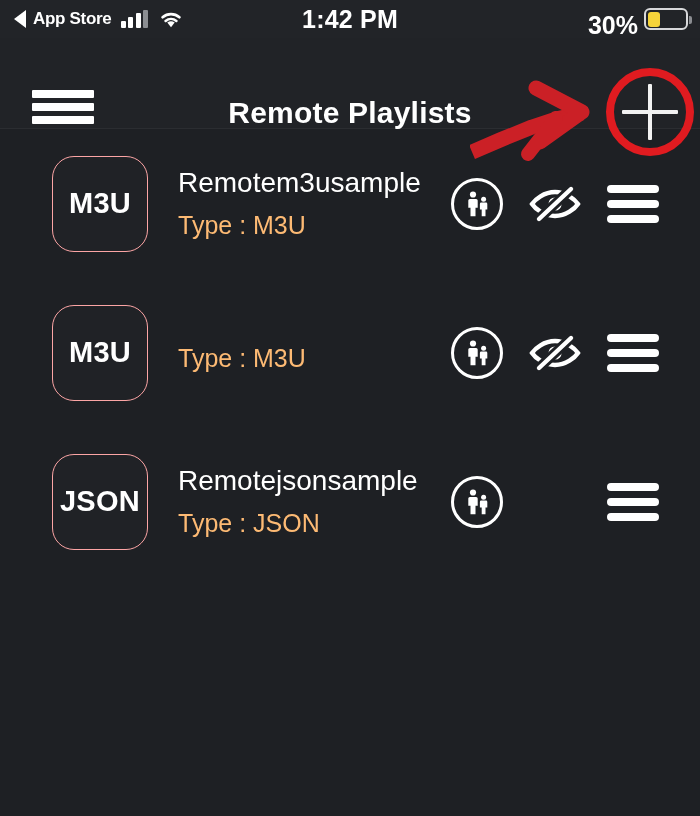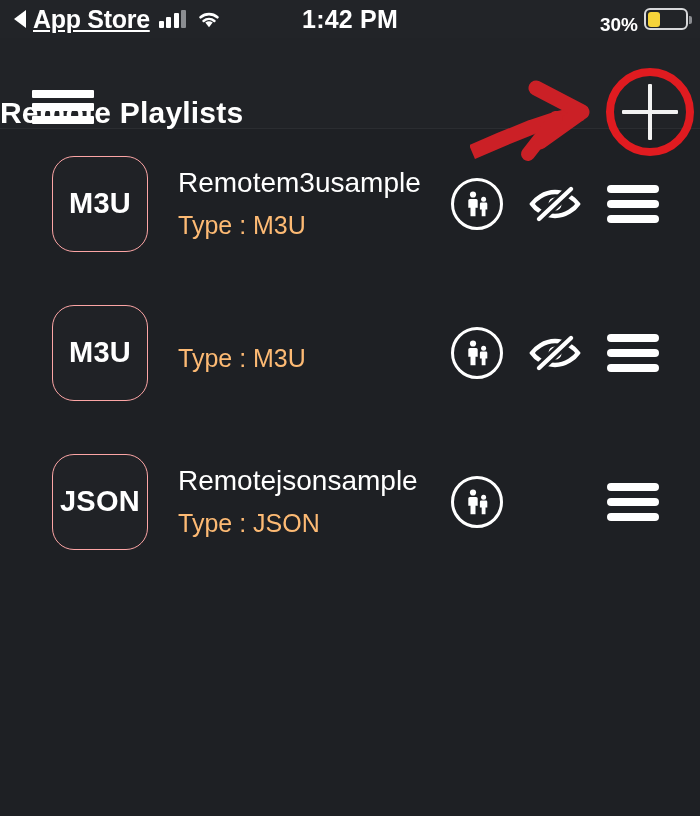--- a/index.html
+++ b/index.html
@@ -35,25 +35,24 @@
     padding-left: 14px;
     flex: 0 0 auto;
   }
   .sb-back-tri {
     width: 0; height: 0;
     border-top: 9px solid transparent;
     border-bottom: 9px solid transparent;
     border-right: 12px solid #ffffff;
   }
   .sb-carrier {
-    font-size: 25px;
+    font-size: 17px;
     font-weight: 600;
     letter-spacing: -0.3px;
     color: #ffffff;
-    text-decoration: underline;
   }
   .sb-signal {
     display: flex;
     align-items: flex-end;
     gap: 2.5px;
     height: 18px;
     margin-left: 2px;
   }
   .sb-signal i { display: block; width: 5px; border-radius: 1px; background: #ffffff; }
   .sb-signal i.b1 { height: 7px; }
@@ -75,21 +74,21 @@
   .sb-right {
     margin-left: auto;
     display: flex;
     align-items: center;
     gap: 6px;
     padding-right: 12px;
     position: relative;
     z-index: 2;
   }
   .sb-battpct {
-    font-size: 19px;
+    font-size: 25px;
     font-weight: 600;
     color: #ffffff;
     margin-top: 12px;
   }
   .batt {
     position: relative;
     width: 44px;
     height: 22px;
     border: 2.5px solid #d8d9db;
     border-radius: 6px;
@@ -137,20 +136,21 @@
     display: block;
     height: 8px;
     width: 100%;
     background: #ffffff;
     border-radius: 1px;
   }
   .header-title {
     position: absolute;
     left: 0; right: 0;
     top: 58px;
+    text-align: center;
     font-size: 30px;
     font-weight: 700;
     color: #ffffff;
     letter-spacing: 0.2px;
   }
   .plus-btn {
     position: absolute;
     right: 14px;
     top: 38px;
     width: 72px;

